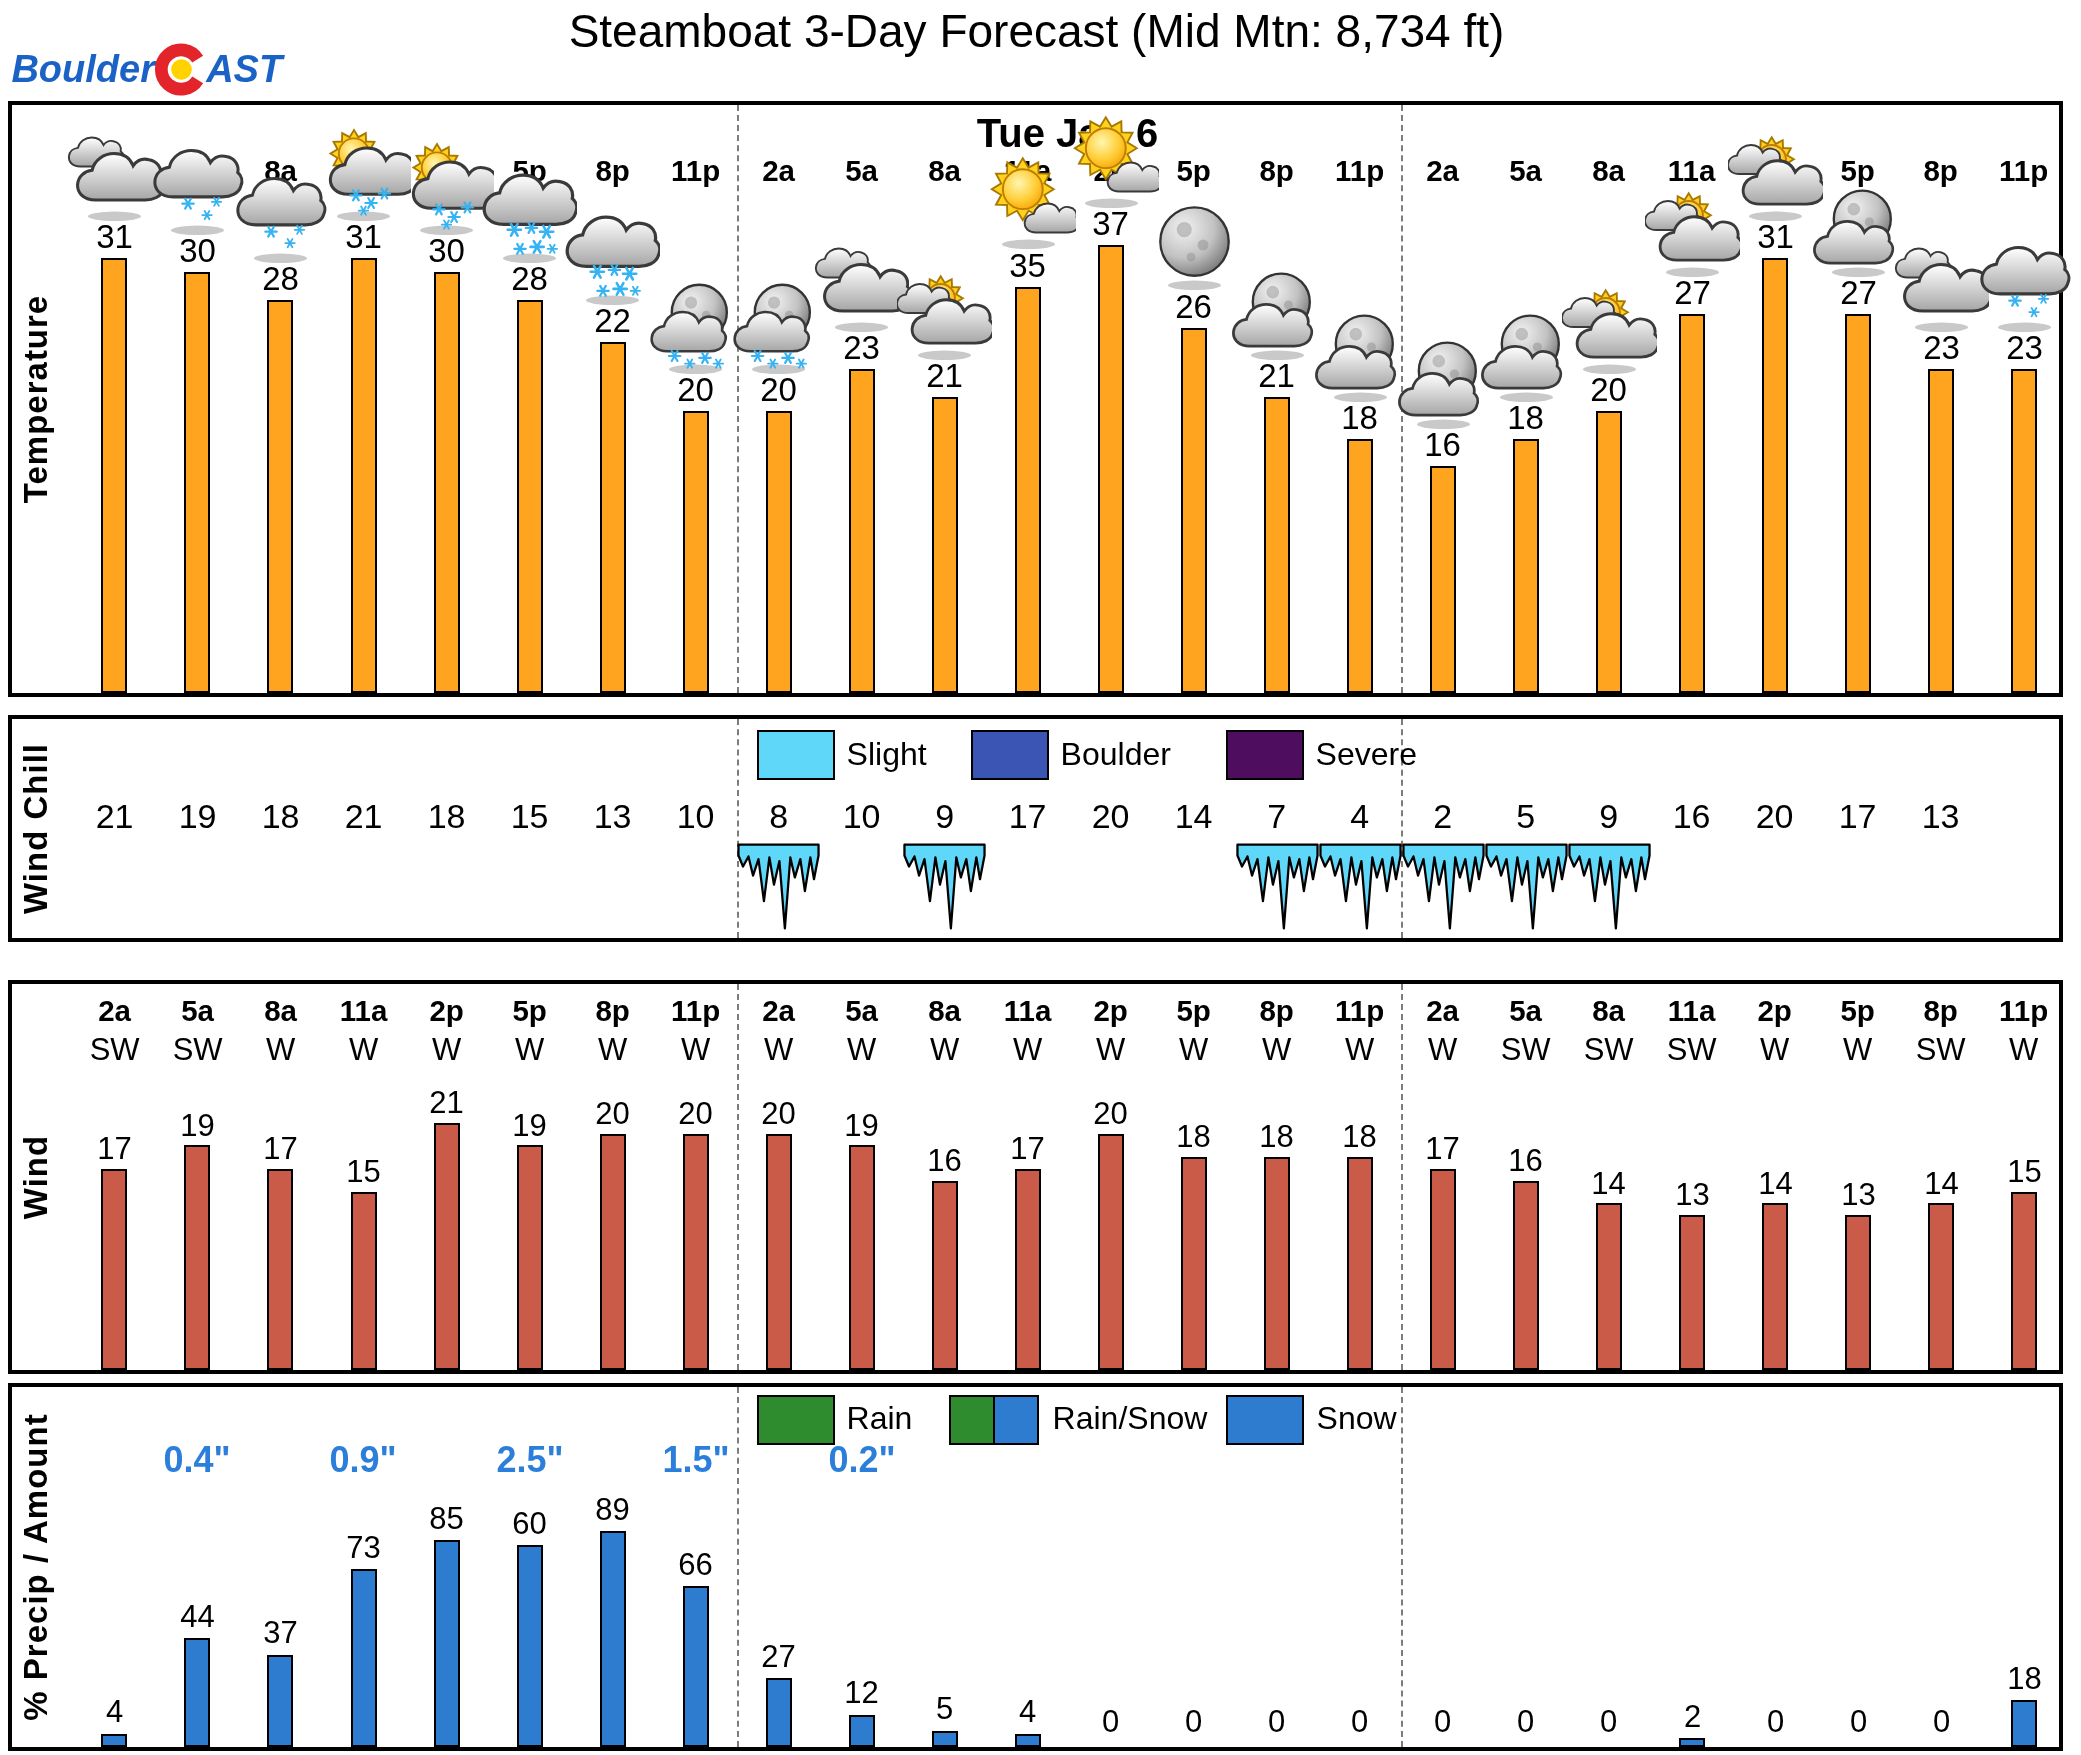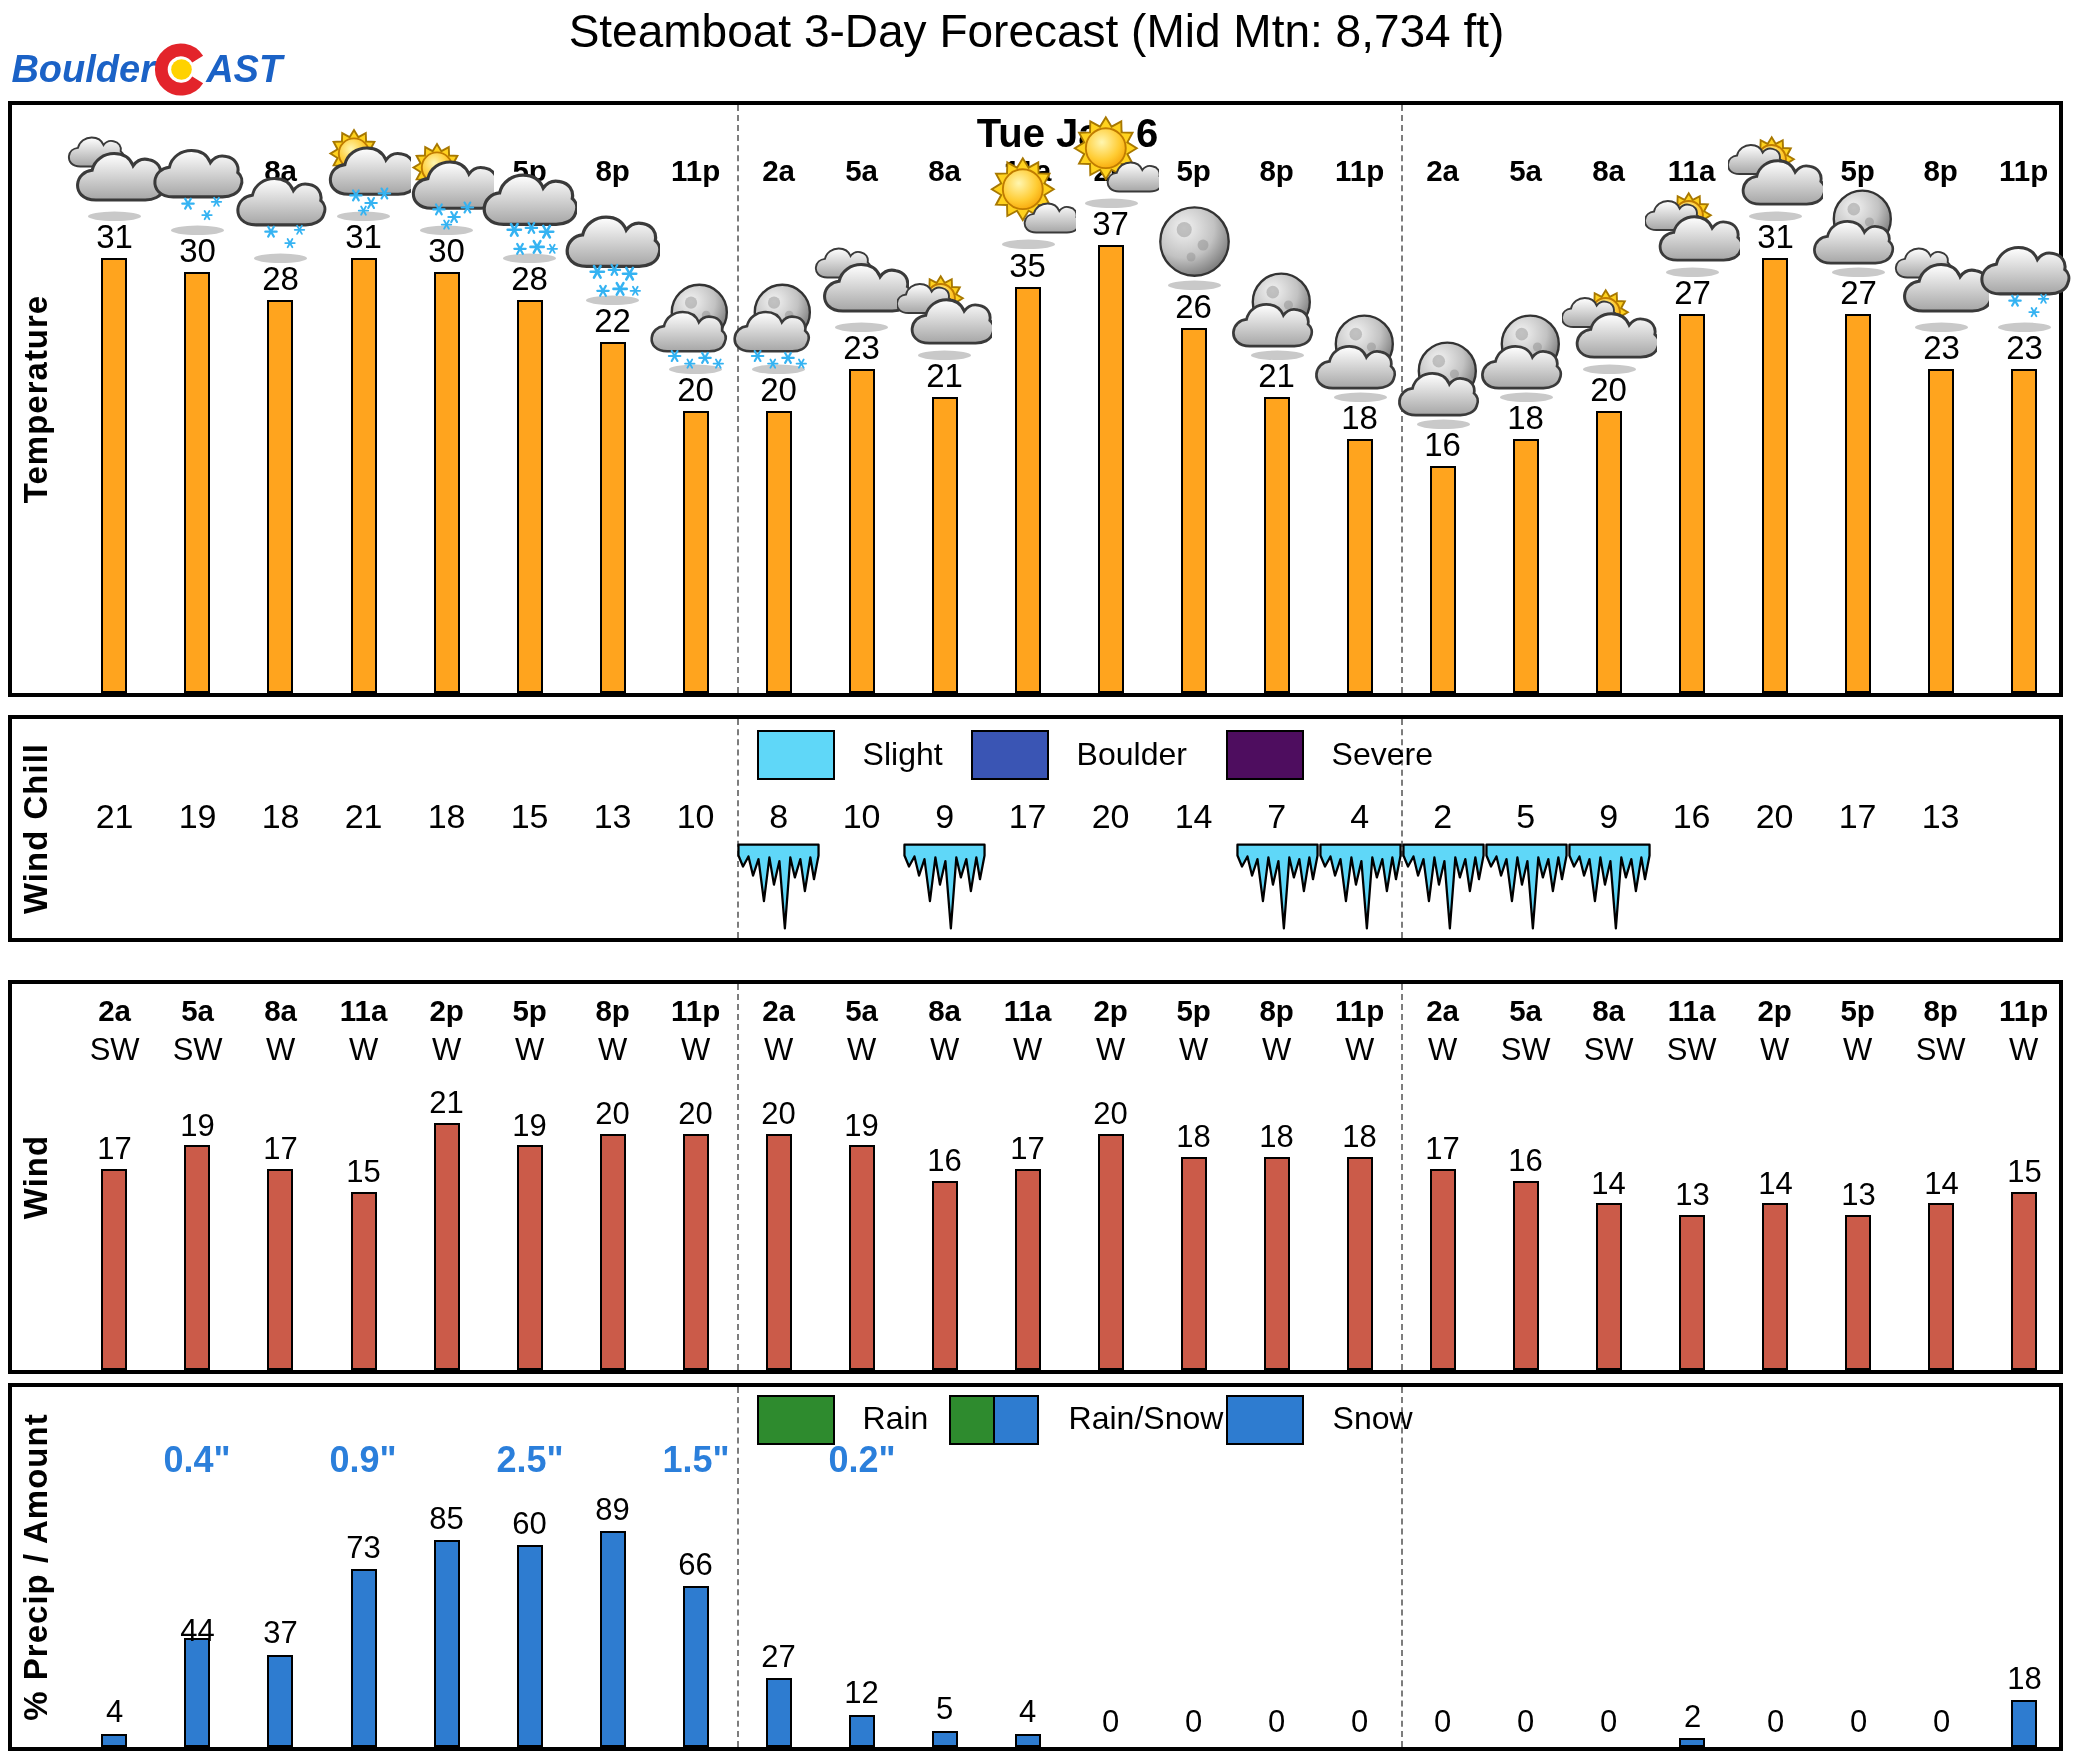--- a/index.html
+++ b/index.html
@@ -21,21 +21,21 @@
   .p4 .axis-label{width:360px;top:360px;}
   .sep{position:absolute;top:0;bottom:0;width:0;border-left:2.9px dashed #7d7d7d;}
   .day-label{position:absolute;width:380px;text-align:center;font-size:40px;font-weight:700;top:5.7px;}
   .time-label{position:absolute;width:114px;text-align:center;font-size:29.5px;font-weight:700;}
   .dir-label{position:absolute;width:114px;text-align:center;font-size:31px;font-weight:400;}
   .val-label{position:absolute;width:124px;text-align:center;font-size:33px;font-weight:400;}
   .bar{position:absolute;border:2.9px solid #000;}
   .icon{position:absolute;width:95px;height:95px;}
   .wc-val{position:absolute;width:114px;text-align:center;font-size:34px;font-weight:400;}
   .legend-swatch{position:absolute;border:2.9px solid #000;width:74px;height:46px;}
-  .legend-text{position:absolute;font-size:32px;font-weight:400;margin-left:16px;}
+  .legend-text{position:absolute;font-size:32px;font-weight:400;}
   .amount{position:absolute;width:143px;text-align:center;font-size:36px;font-weight:700;}
   .split{position:absolute;display:flex;}
   .split div{width:42px;height:46px;border:2.9px solid #000;}
   .split div:first-child{border-right:none;}
 </style>
 </head>
 <body>
 
 <svg width="0" height="0" style="position:absolute">
   <defs>
@@ -706,21 +706,21 @@
 </div>
 
 <div class="panel p4">
   <div class="inner" id="panel-precip">
     <div class="axis-label">% Precip / Amount</div>
   <div class="sep" style="left: 725px; height: 360px;"></div>
       <div class="sep" style="left: 1389px; height: 360px;"></div>
       <div class="bar" style="left: 89px; bottom: 0px; width: 22px; height: 9.5px; background: rgb(46, 124, 208);"></div>
       <div class="val-label" style="left: 41px; top: 307px; font-size: 31px;">4</div>
       <div class="bar" style="left: 172px; bottom: 0px; width: 22px; height: 105px; background: rgb(46, 124, 208);"></div>
-      <div class="val-label" style="left: 124px; top: 212px; font-size: 31px; margin-top: 14px;">44</div>
+      <div class="val-label" style="left: 124px; top: 212px; font-size: 31px;">44</div>
       <div class="bar" style="left: 255px; bottom: 0px; width: 22px; height: 88px; background: rgb(46, 124, 208);"></div>
       <div class="val-label" style="left: 207px; top: 228px; font-size: 31px;">37</div>
       <div class="bar" style="left: 339px; bottom: 0px; width: 22px; height: 174px; background: rgb(46, 124, 208);"></div>
       <div class="val-label" style="left: 290px; top: 143px; font-size: 31px;">73</div>
       <div class="bar" style="left: 422px; bottom: 0px; width: 22px; height: 203px; background: rgb(46, 124, 208);"></div>
       <div class="val-label" style="left: 373px; top: 114px; font-size: 31px;">85</div>
       <div class="bar" style="left: 505px; bottom: 0px; width: 22px; height: 198px; background: rgb(46, 124, 208);"></div>
       <div class="val-label" style="left: 456px; top: 119px; font-size: 31px;">60</div>
       <div class="bar" style="left: 588px; bottom: 0px; width: 22px; height: 212px; background: rgb(46, 124, 208);"></div>
       <div class="val-label" style="left: 539px; top: 105px; font-size: 31px;">89</div>

